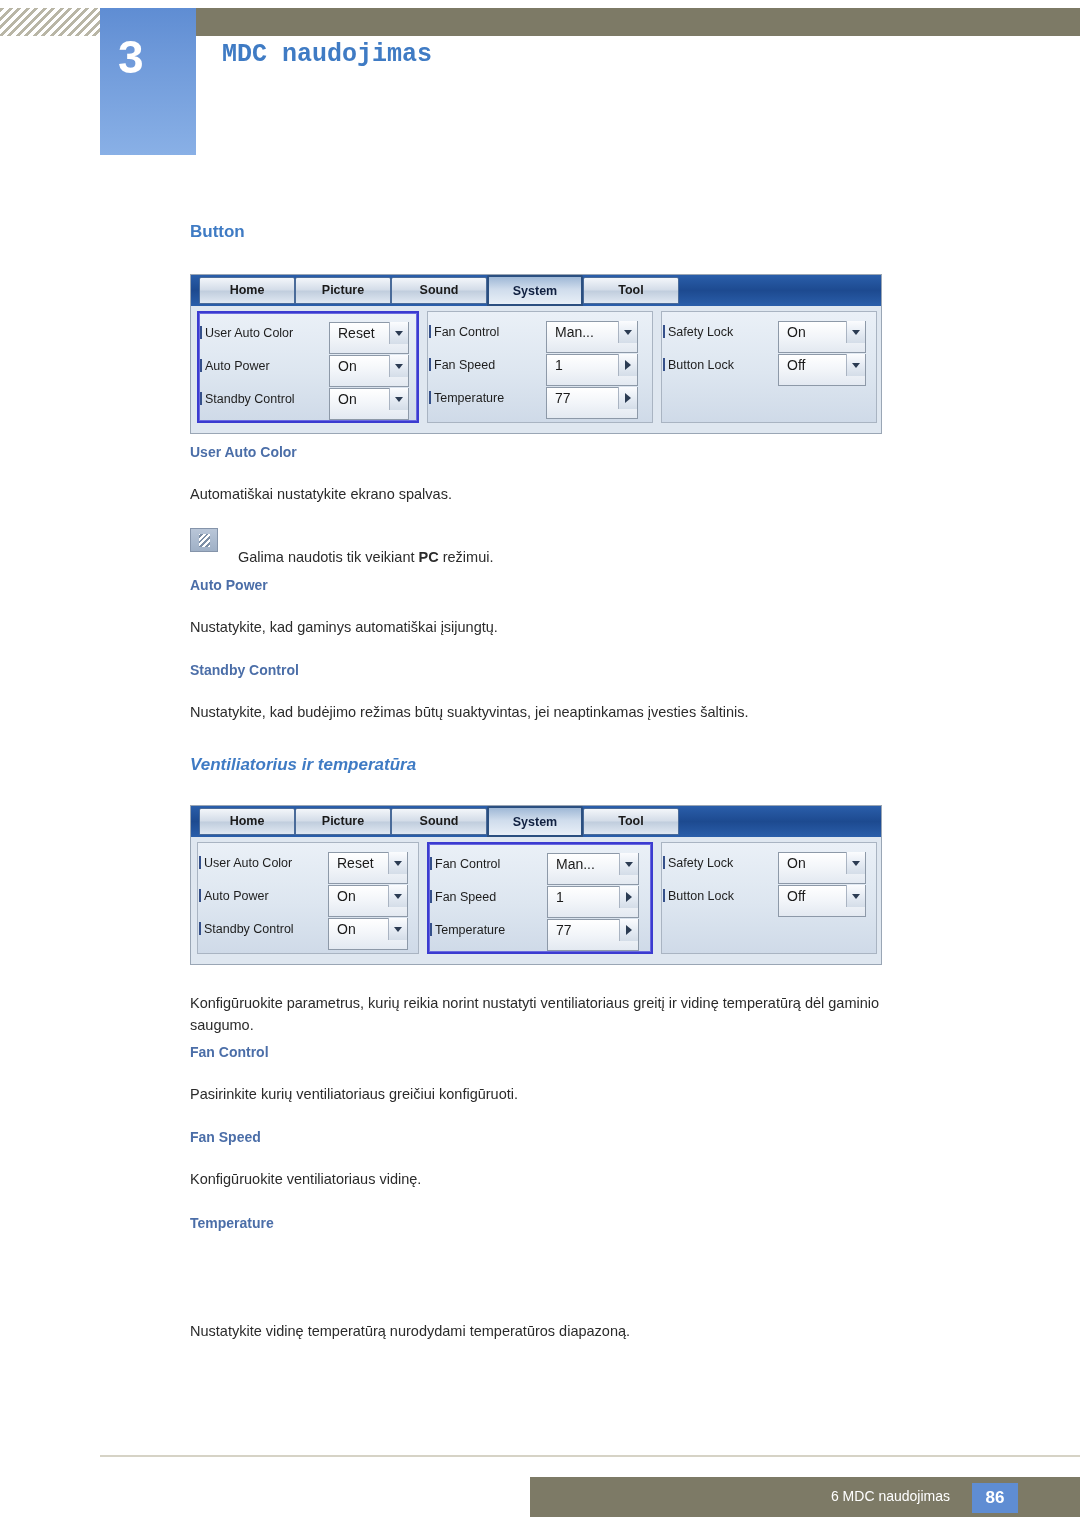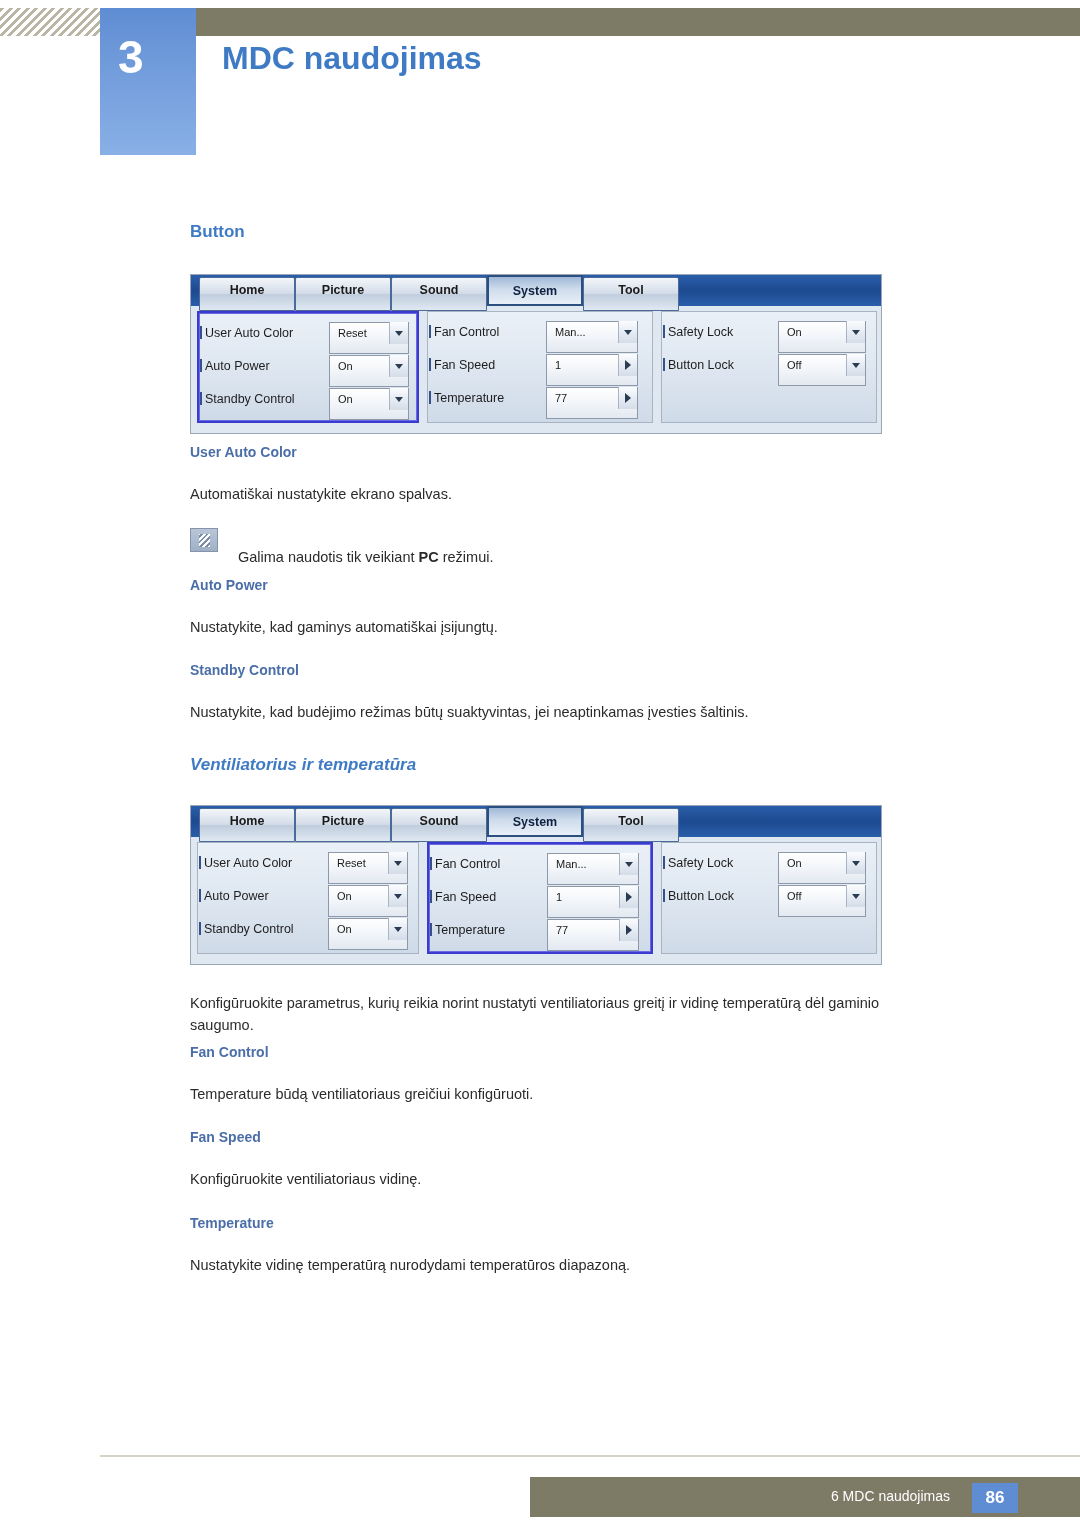--- a/index.html
+++ b/index.html
@@ -50,23 +50,24 @@
     position: absolute;
     top: 30px; left: 118px;
     font-size: 46px;
     font-weight: bold;
     color: #ffffff;
     letter-spacing: 0px;
   }
   .chapter-title {
     position: absolute;
     top: 40px; left: 222px;
-    font-size: 32px;
+    font-size: 25px;
     font-weight: bold;
     color: #3f7bc4;
+    font-family: Liberation Mono, monospace;
   }
   .sec-heading {
     position: absolute;
     left: 190px;
     color: #3f7bc4;
     font-size: 17px;
     font-weight: bold;
   }
   .sub-heading {
     position: absolute;
@@ -130,21 +131,21 @@
   .panel-tabbar {
     position: absolute;
     left: 0; top: 0;
     width: 100%;
     height: 31px;
     background: linear-gradient(to bottom, #2a5eaa 0%, #1d4a90 50%, #2a5eaa 100%);
   }
   .tab {
     position: absolute;
     top: 2px;
-    height: 34px;
+    height: 27px;
     border: 1px solid #4a6b99;
     box-sizing: border-box;
     background: linear-gradient(to bottom, #f3f6fa 0%, #d3dce8 48%, #c0cddd 52%, #e0e8f2 100%);
     color: #1a1a1a;
     font-size: 12.5px;
     font-weight: bold;
     text-align: center;
     line-height: 25px;
     border-radius: 2px 2px 0 0;
   }
@@ -189,21 +190,21 @@
     width: 2px; height: 13px;
     background: #35508a;
   }
   .ctrl {
     position: absolute;
     top: 1px;
     height: 32px;
     background: linear-gradient(to bottom, #ffffff 0%, #f2f5f9 50%, #e3e9f1 100%);
     border: 1px solid #8d99a8;
     box-sizing: border-box;
-    font-size: 11px;
+    font-size: 14px;
     color: #1a1a1a;
     line-height: 20px;
     padding-left: 8px;
   }
   .ctrl .arrow {
     position: absolute;
     right: 0; top: -1px;
     width: 19px; height: 22px;
     background: linear-gradient(to bottom, #fbfcfe 0%, #e6ecf4 50%, #d4dde8 100%);
     border-left: 1px solid #aab4c2;
@@ -436,24 +437,24 @@
         <span>Off</span>
         <span class="arrow"></span>
       </div>
     </div>
   </div>
 </div>
 
 <div class="para wide" style="top:992px;">Konfigūruokite parametrus, kurių reikia norint nustatyti ventiliatoriaus greitį ir vidinę temperatūrą dėl gaminio saugumo.</div>
 
 <div class="sub-heading" style="top:1044px;">Fan Control</div>
-<div class="para" style="top:1083px;">Temperature būdą ventiliatoriaus greičiui konfigūruoti.</div>
+<div class="para" style="top:1083px;">Pasirinkite kurių ventiliatoriaus greičiui konfigūruoti.</div>
 
 <div class="sub-heading" style="top:1129px;">Fan Speed</div>
 <div class="para" style="top:1168px;">Konfigūruokite ventiliatoriaus vidinę.</div>
 
 <div class="sub-heading" style="top:1215px;">Temperature</div>
-<div class="para" style="top:1254px;">Nustatykite vidinę temperatūrą nurodydami temperatūros diapazoną.</div>
+<div class="para" style="top:1320px;">Nustatykite vidinę temperatūrą nurodydami temperatūros diapazoną.</div>
 
 <div class="footer-rule"></div>
 <div class="footer-band"></div>
 <div class="footer-text">6 MDC naudojimas</div>
 <div class="page-num">86</div>
 
 </body></html>

